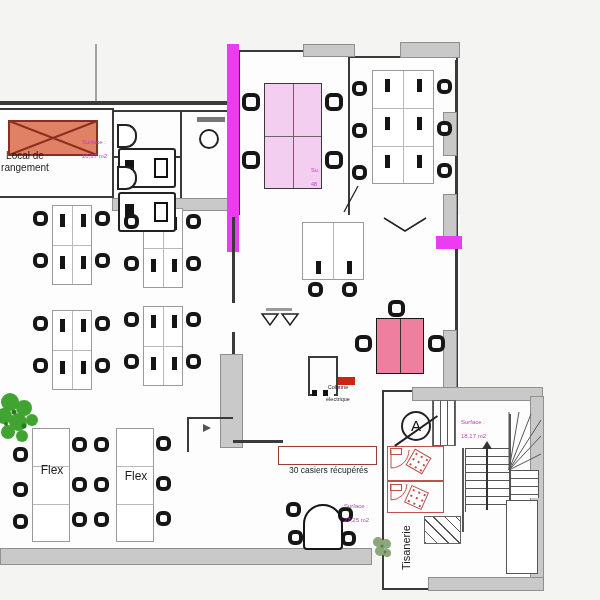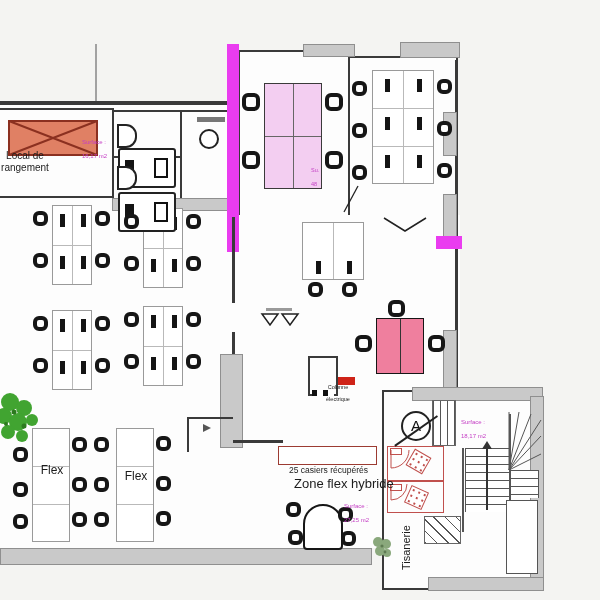--- a/index.html
+++ b/index.html
@@ -290,22 +290,21 @@
     <span style="position:static">16,17 m2</span>
   </div>
   <div class="mag" style="left:311px;top:167px;width:24px;font-size:5.5px">
     <span style="position:static">Su.</span><br>
     <span style="position:static">48</span>
   </div>
   <div class="lbl" style="left:312px;top:384px;width:52px;text-align:center;font-size:5.5px;line-height:6px">
     <span style="position:static">Colonne</span><br>
     <span style="position:static">électrique</span>
   </div>
-  <span class="lbl" style="left:280px;top:465px;width:97px;text-align:center;font-size:8.5px">25 casiers récupérés</span>
-  <span class="lbl" style="left:294px;top:476px;width:116px;font-size:13px">Zone flex hybride</span>
+  <span class="lbl" style="left:280px;top:465px;width:97px;text-align:center;font-size:8.5px">30 casiers récupérés</span>
   <div class="mag" style="left:344px;top:503px;width:30px">
     <span style="position:static">Surface :</span><br>
     <span style="position:static">27,25 m2</span>
   </div>
   <span class="lbl vtext" style="left:400px;top:496px;width:16px;height:74px;font-size:11px">Tisanerie</span>
   <div class="mag" style="left:461px;top:419px;width:36px">
     <span style="position:static">Surface :</span><br>
     <span style="position:static">18,17 m2</span>
   </div>
 

